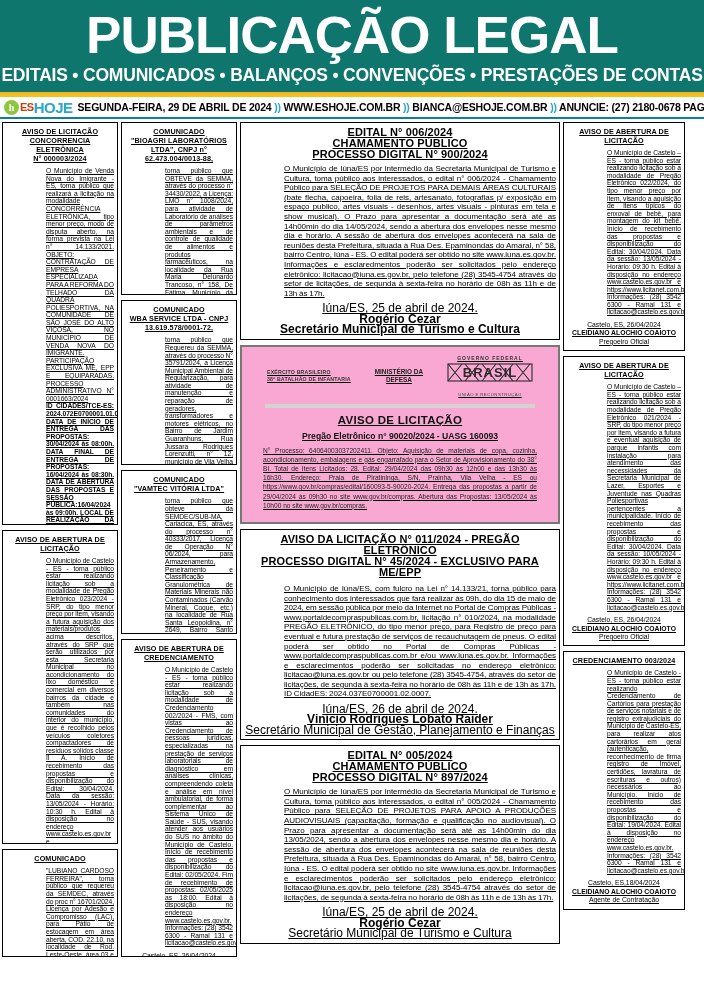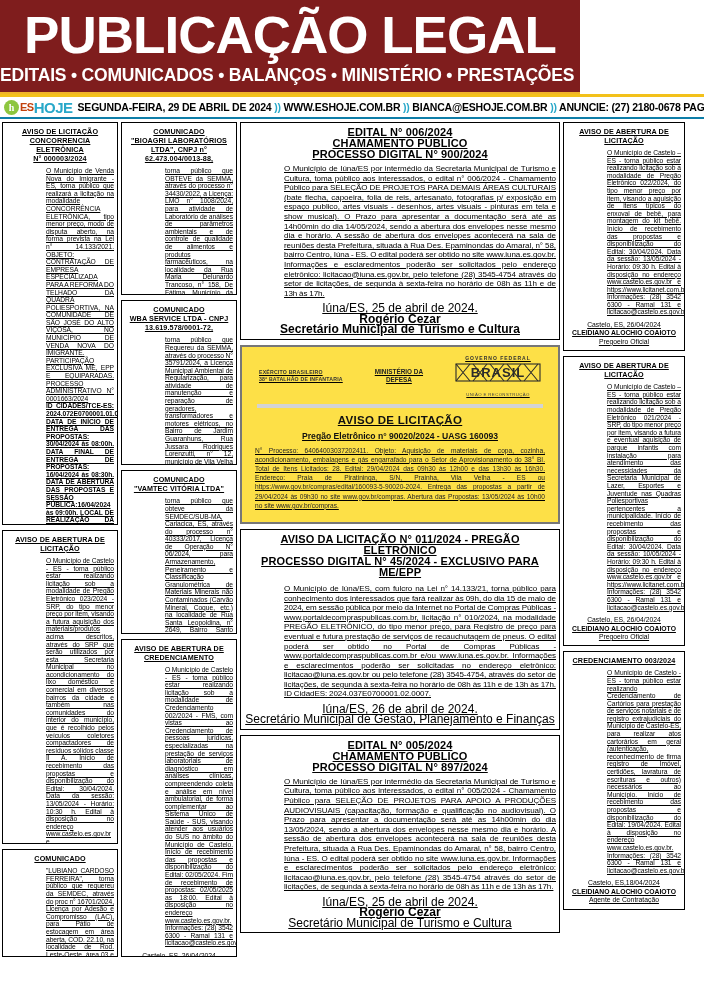--- a/index.html
+++ b/index.html
@@ -5,22 +5,22 @@
   html,body{margin:0;padding:0;background:#ffffff;}
   body{
     width:704px;height:1001px;overflow:hidden;
     font-family:"Liberation Sans","DejaVu Sans",sans-serif;
     color:#000;
   }
   .page{position:relative;width:704px;height:1001px;box-sizing:border-box;}
 
   
   .masthead{
-    background:#7f1d1d;
-    width:580px;
+    background:#0f766e;
+    width:704px;
     padding:6px 0 6px 0;
     text-align:center;
     box-sizing:border-box;
     border-bottom:2px solid #f0b429;
   }
   .masthead .big{
     color:#ffffff;
     font-weight:bold;
     font-size:52px;
     line-height:58px;
@@ -97,21 +97,21 @@
   }
   .body-txt.wide{font-size:8px;line-height:9.6px;}
   .sig{
     text-align:center;margin-top:5px;
     font-size:6.8px;line-height:8.4px;
   }
   .sig.wide{font-size:12px;line-height:10.4px;}
   .sig .strong{font-weight:bold;}
 
   
-  .army{border:2px solid #777;padding:6px 13px;box-sizing:border-box;background:#fde047;}
+  .army{border:2px solid #777;padding:6px 21px;box-sizing:border-box;background:#f9a8d4;}
   .army-head{display:flex;align-items:center;justify-content:space-between;padding:2px 4px 4px 4px;}
   .army-left{font-size:5.2px;line-height:6.4px;font-weight:bold;color:#333;letter-spacing:0.2px;}
   .army-mid{font-size:6.4px;line-height:7.6px;font-weight:bold;color:#222;text-align:center;}
   .army-right{text-align:center;}
   .army-right .gov{font-size:5px;font-weight:bold;letter-spacing:1px;color:#333;}
   .brasil-mark{width:86px;height:26px;}
   .army-right .uniao{font-size:4.3px;letter-spacing:0.4px;color:#444;margin-top:1px;}
   .army-rule{height:4px;background:#d3d3d3;margin:3px 2px 6px 2px;}
   .army-title{text-align:center;font-size:11.5px;font-weight:bold;letter-spacing:0.3px;margin-bottom:5px;color:#111;}
   .army-sub{text-align:center;font-size:8.6px;font-weight:bold;margin-bottom:5px;color:#111;}
@@ -120,21 +120,21 @@
   .army-sig .n{font-weight:bold;}
   .spacer{flex:1 1 auto;}
 </style>
 </head>
 <body>
 
 <div class="page">
 
   <div class="masthead">
     <div class="big">PUBLICAÇÃO LEGAL</div>
-    <div class="sub">EDITAIS • COMUNICADOS • BALANÇOS • MINISTÉRIO • PRESTAÇÕES DE CONTAS</div>
+    <div class="sub">EDITAIS • COMUNICADOS • BALANÇOS • CONVENÇÕES • PRESTAÇÕES DE CONTAS</div>
   </div>
   <div class="yellowrule"></div>
 
   <div class="infobar">
     <div class="logo">
       <span class="hcircle">h</span>
       <span class="es">ES</span>
       <span class="ho">HOJE</span>
     </div>
     <div class="infotext">
@@ -263,20 +263,21 @@
         <div class="army-sig">
         </div>
       </div>
 
       <div class="ad">
         <div class="ttl wide" style="white-space:pre-line;">AVISO DA LICITAÇÃO N° 011/2024 - PREGÃO ELETRÔNICO
 PROCESSO DIGITAL N° 45/2024 - EXCLUSIVO PARA ME/EPP</div>
         <div class="body-txt wide" style="margin-top:6px;">O Município de Iúna/ES, com fulcro na Lei n° 14.133/21, torna público para conhecimento dos interessados que fará realizar às 09h, do dia 15 de maio de 2024, em sessão pública por meio da Internet no Portal de Compras Públicas - www.portaldecompraspublicas.com.br, licitação n° 010/2024, na modalidade PREGÃO ELETRÔNICO, do tipo menor preço, para Registro de preço para eventual e futura prestação de serviços de recauchutagem de pneus. O edital poderá ser obtido no Portal de Compras Públicas - www.portaldecompraspublicas.com.br e/ou www.iuna.es.gov.br. Informações e esclarecimentos poderão ser solicitadas no endereço eletrônico: licitacao@iuna.es.gov.br ou pelo telefone (28) 3545-4754, através do setor de licitações, de segunda à sexta-feira no horário de 08h às 11h e de 13h às 17h. ID CidadES: 2024.037E0700001.02.0007.</div>
         <div class="sig wide">
           <div>Iúna/ES, 26 de abril de 2024.</div>
+          <div class="strong">Vinício Rodrigues Lobato Raider</div>
           <div>Secretário Municipal de Gestão, Planejamento e Finanças</div>
         </div>
       </div>
 
       <div class="ad">
         <div class="ttl wide" style="white-space:pre-line;">EDITAL N° 005/2024
 CHAMAMENTO PÚBLICO
 PROCESSO DIGITAL N° 897/2024</div>
         <div class="body-txt wide">O Município de Iúna/ES por intermédio da Secretaria Municipal de Turismo e Cultura, toma público aos interessados, o edital n° 005/2024 - Chamamento Público para SELEÇÃO DE PROJETOS PARA APOIO A PRODUÇÕES AUDIOVISUAIS (capacitação, formação e qualificação no audiovisual). O Prazo para apresentar a documentação será até as 14h00min do dia 13/05/2024, sendo a abertura dos envelopes nesse mesmo dia e horário. A sessão de abertura dos envelopes acontecerá na sala de reuniões desta Prefeitura, situada à Rua Des. Epaminondas do Amaral, n° 58, bairro Centro, Iúna - ES. O edital poderá ser obtido no site www.iuna.es.gov.br. Informações e esclarecimentos poderão ser solicitados pelo endereço eletrônico: licitacao@iuna.es.gov.br, pelo telefone (28) 3545-4754 através do setor de licitações, de segunda à sexta-feira no horário de 08h às 11h e de 13h às 17h.</div>
         <div class="sig wide">

